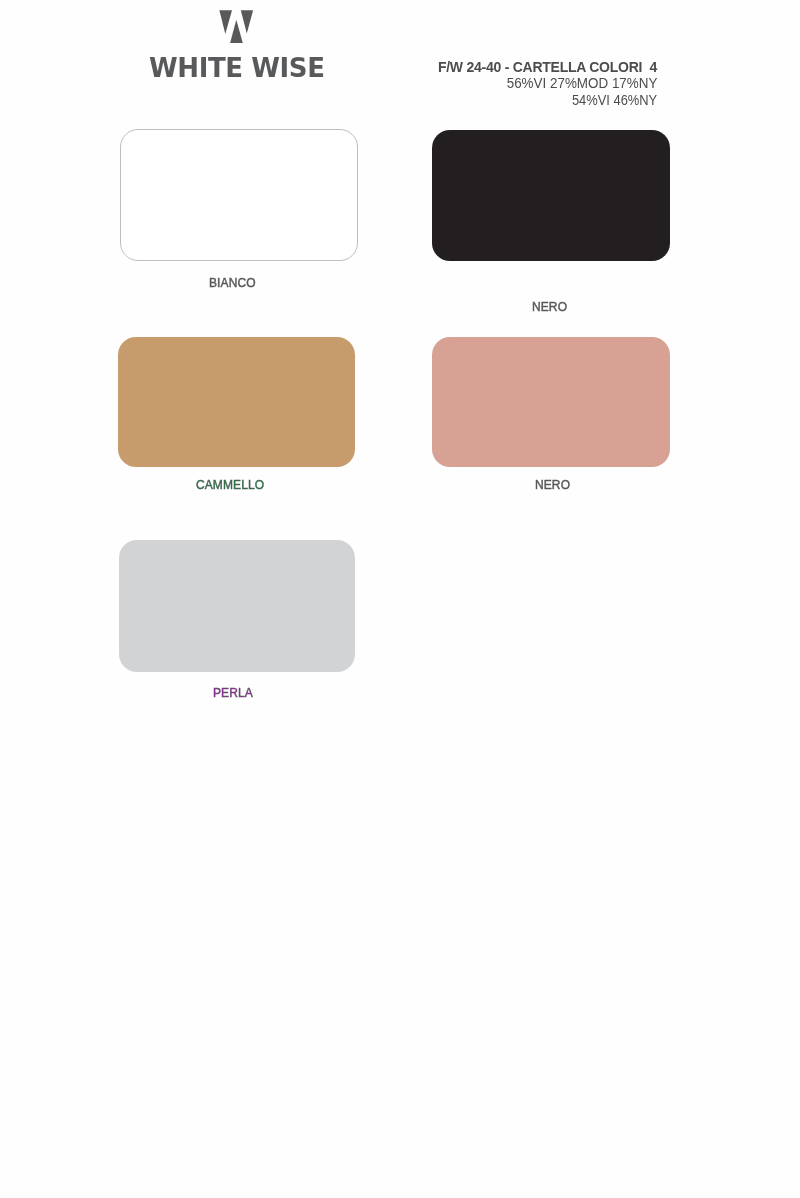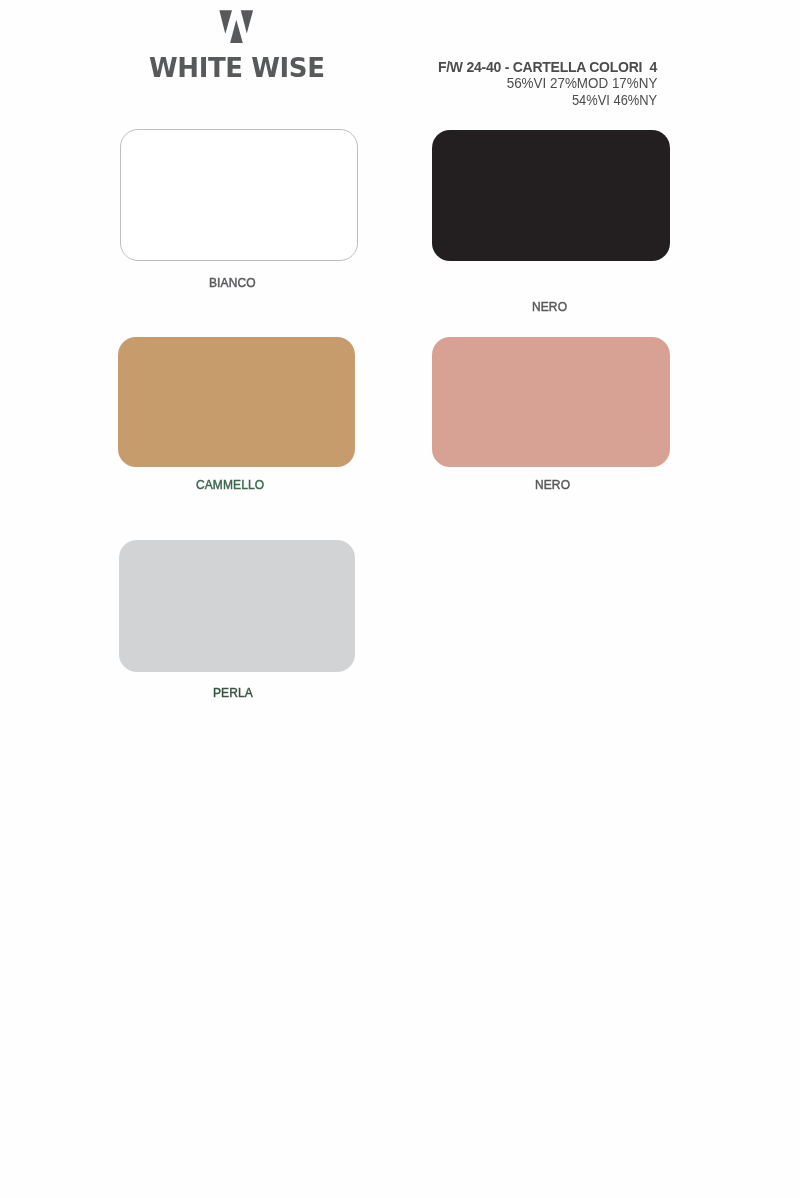--- a/index.html
+++ b/index.html
@@ -77,17 +77,17 @@
     <div class="chip-label" style="left: 196px; top: 478px; color: #15803d;">CAMMELLO</div>
 
     <div class="cell" style="left: 432px; top: 337.3px; width: 238px; height: 130.1px;">
       <div class="chip" style="border-radius: 18px; background: rgb(215, 162, 148);"></div>
     </div>
     <div class="chip-label" style="left: 535px; top: 478px; color: rgb(88, 89, 91);">NERO</div>
 
     <div class="cell" style="left: 118.5px; top: 540px; width: 236.5px; height: 131.5px;">
       <div class="chip" style="border-radius: 18px; background: rgb(209, 211, 212);"></div>
     </div>
-    <div class="chip-label" style="left: 213px; top: 686px; color: #14532d;">PERLA</div>
+    <div class="chip-label" style="left: 213px; top: 686px; color: #a21caf;">PERLA</div>
 
   </div>
 
 </div>
 
 </body></html>

